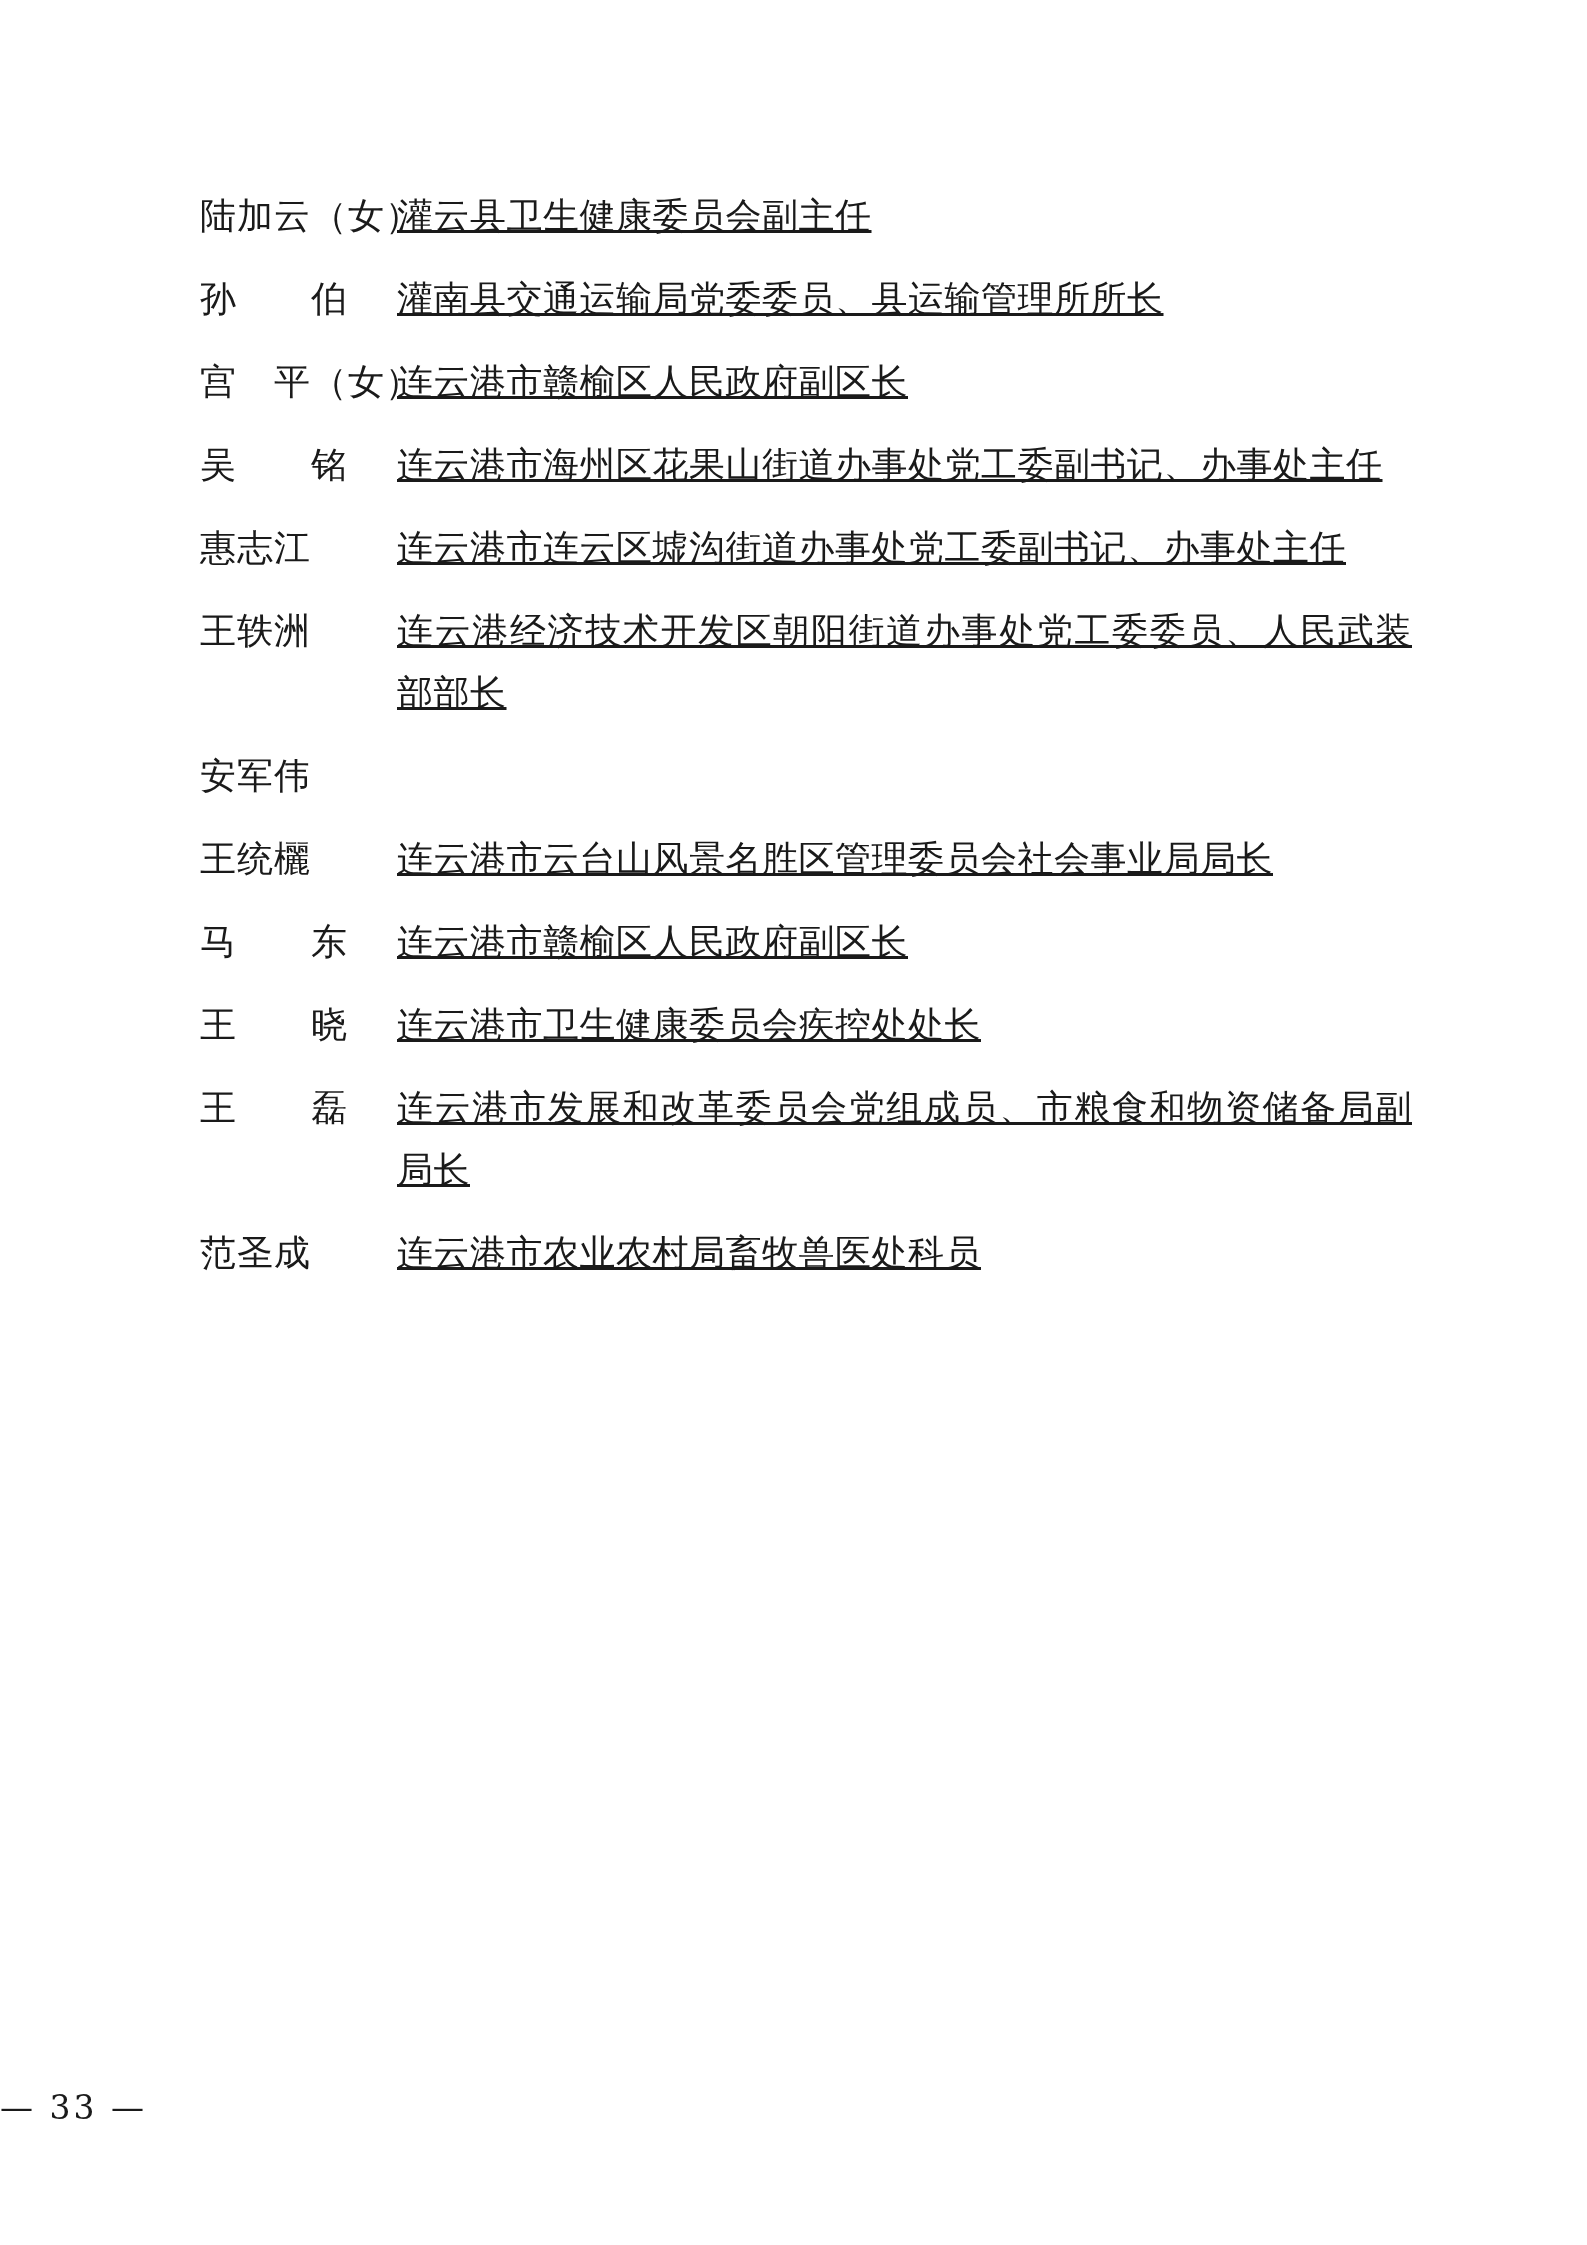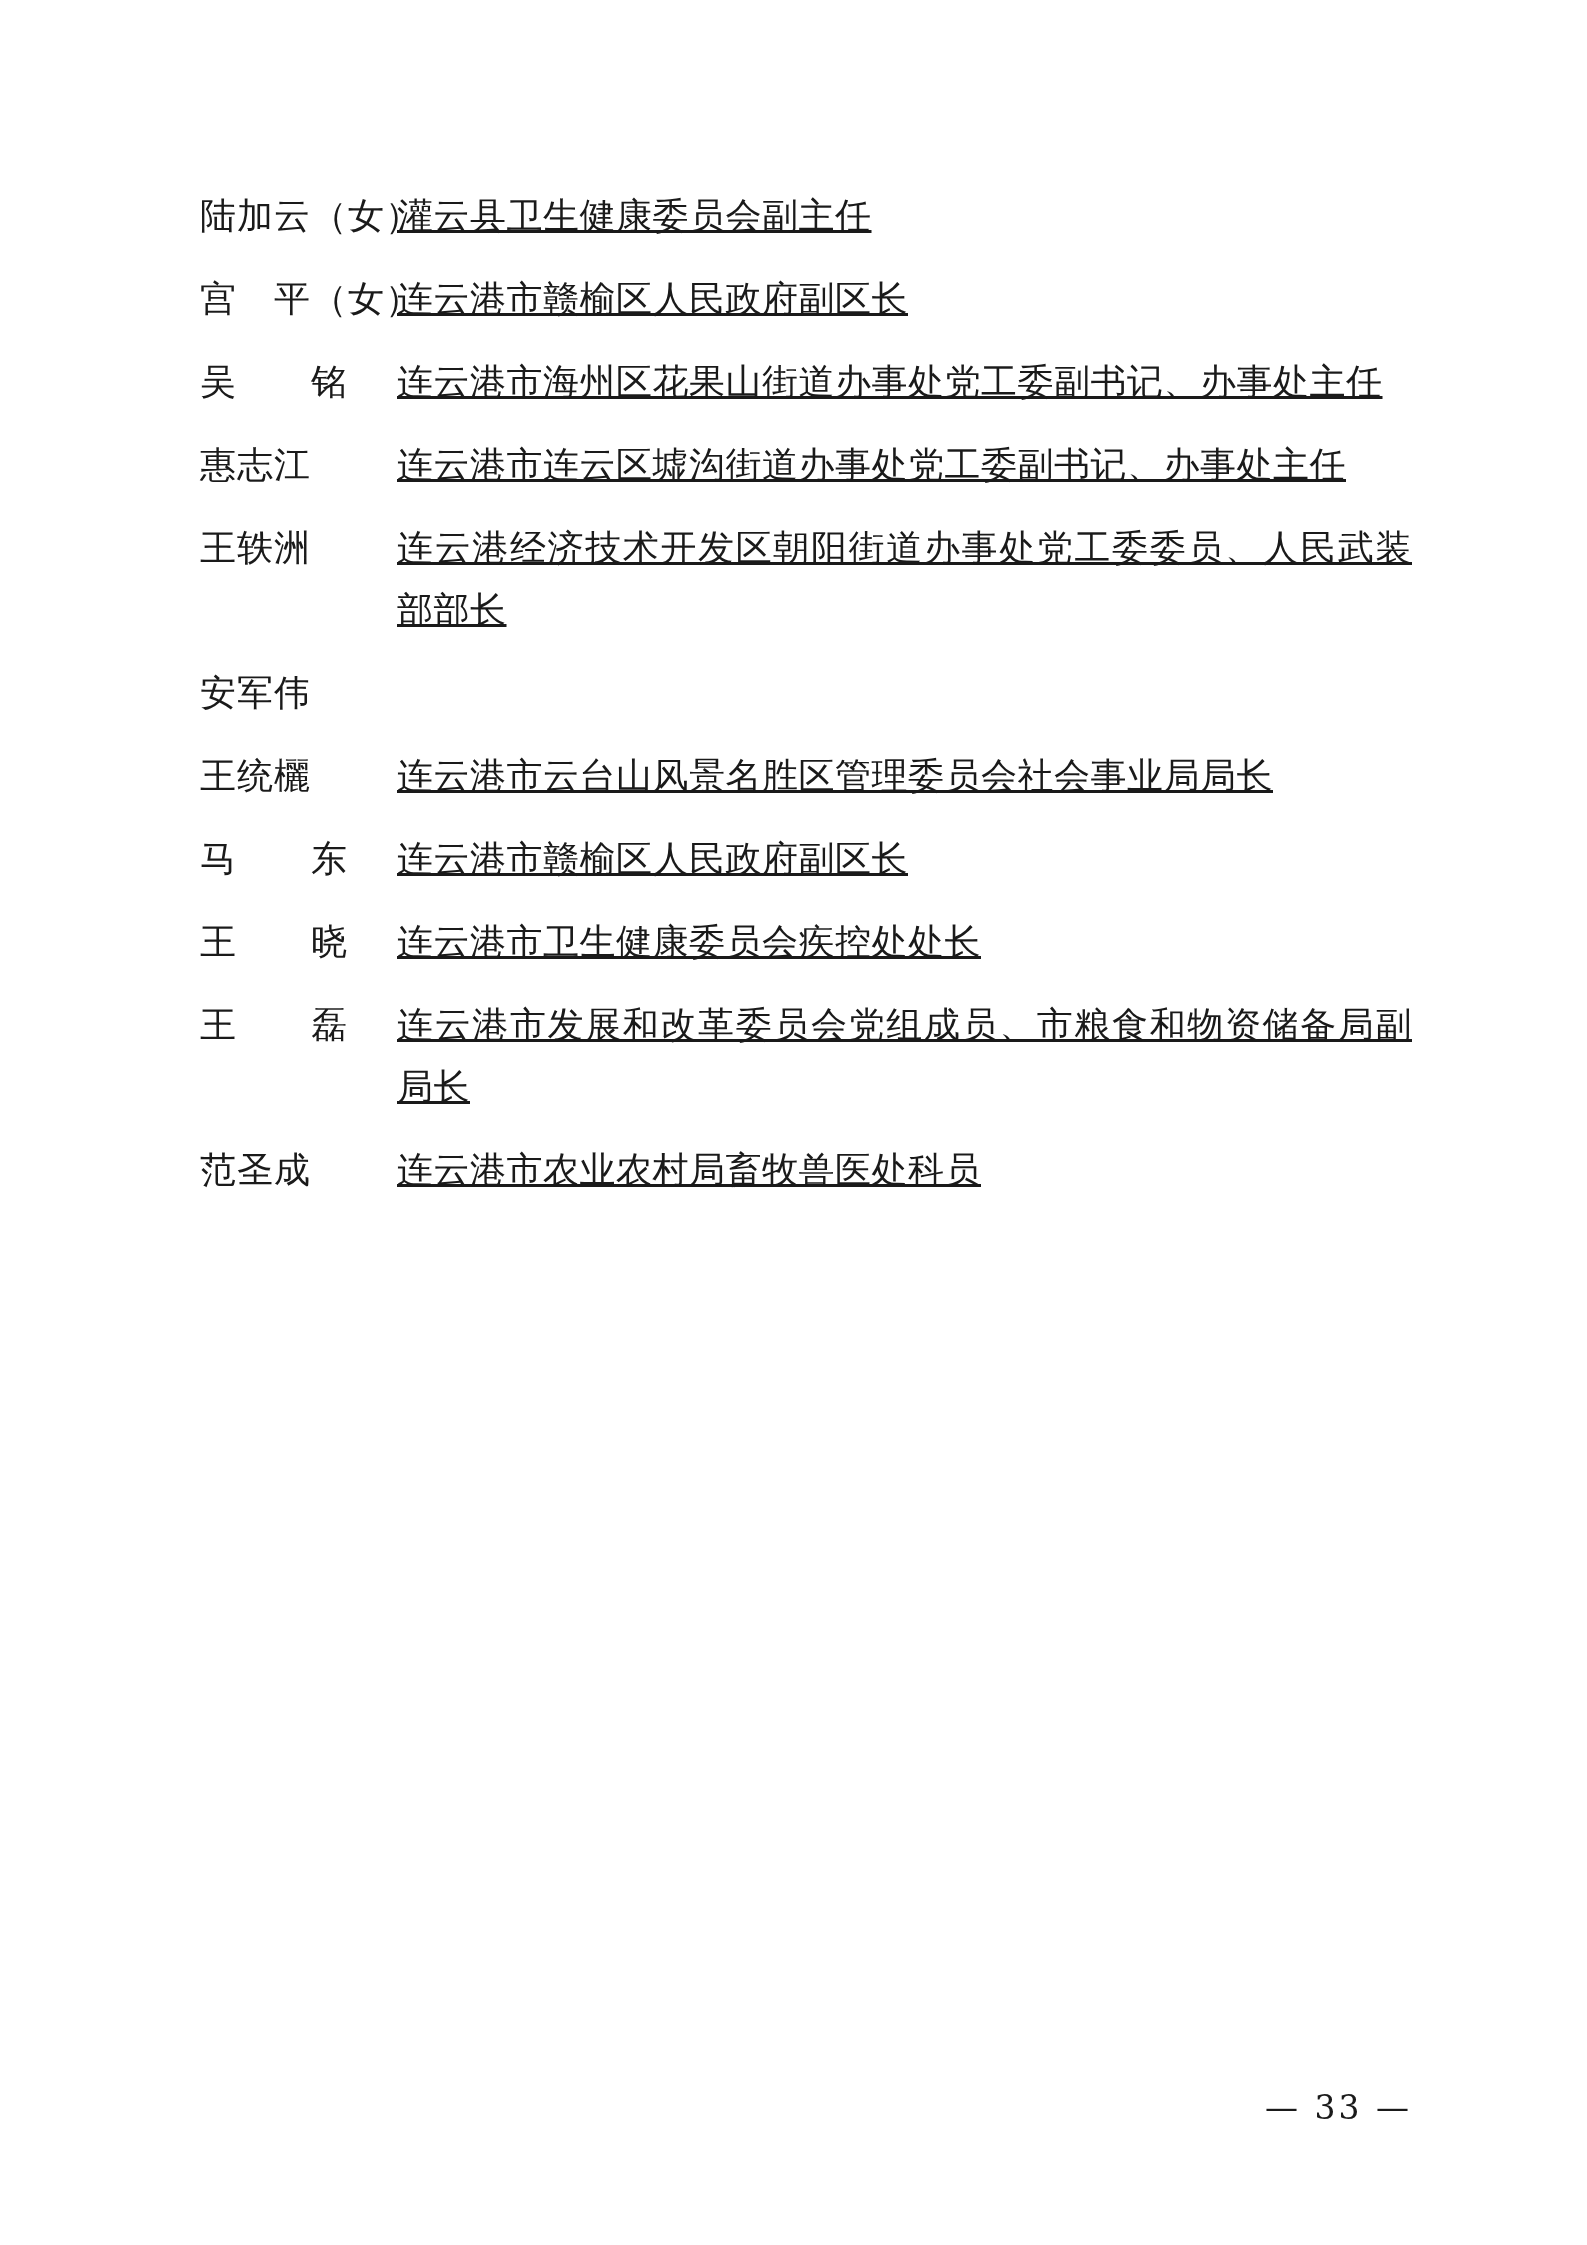--- a/index.html
+++ b/index.html
@@ -46,39 +46,42 @@
     letter-spacing: 0.5px;
     text-align: justify;
     text-justify: inter-ideograph;
     text-decoration: underline;
   }
   .page-number {
     position: absolute;
     left: 0;
     right: 175px;
     bottom: 118px;
-    text-align: right;
     font-size: 33px;
     letter-spacing: 3px;
     color: #1a1a1a;
     margin-top: 24px;
   }
 </style>
 </head>
 <body>
 
 <div class="page">
 
   <div class="entry-list">
 
     <div class="entry">
       <div class="entry-name">陆加云（女）</div>
       <div class="entry-title">灌云县卫生健康委员会副主任</div>
     </div>
 
+    <div class="entry">
+      <div class="entry-name">孙　　伯</div>
+      <div class="entry-title">灌南县交通运输局党委委员、县运输管理所所长</div>
+    </div>
 
     <div class="entry">
       <div class="entry-name">宫　平（女）</div>
       <div class="entry-title">连云港市赣榆区人民政府副区长</div>
     </div>
 
 
     <div class="entry">
       <div class="entry-name">吴　　铭</div>
       <div class="entry-title">连云港市海州区花果山街道办事处党工委副书记、办事处主任</div>

